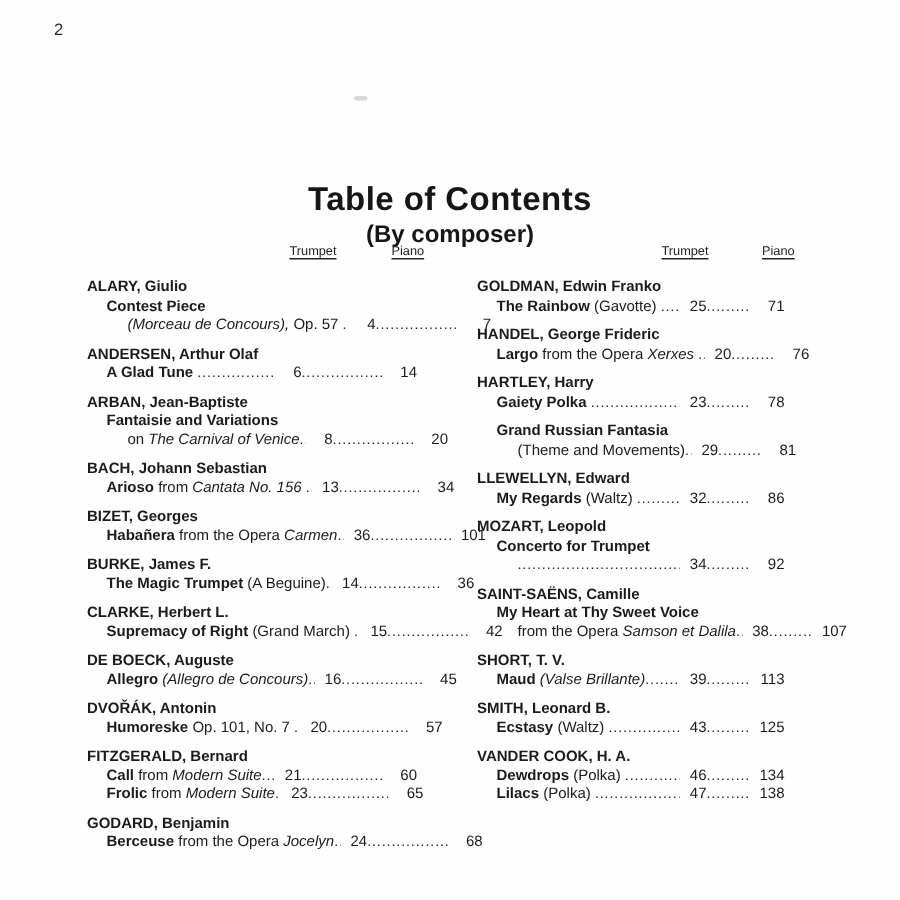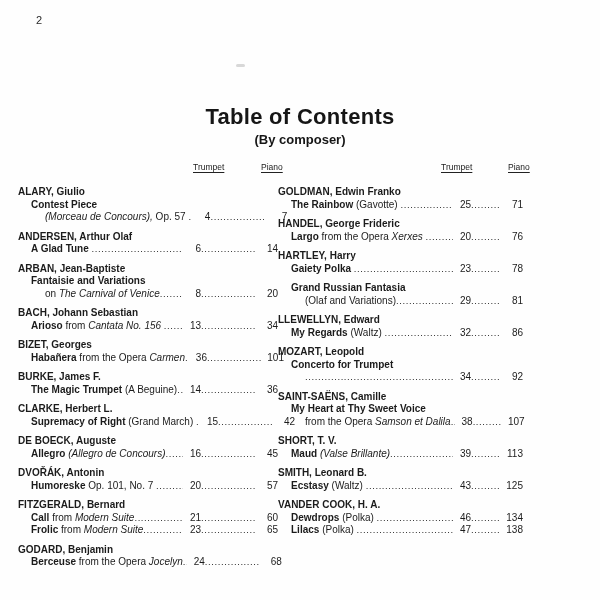--- a/index.html
+++ b/index.html
@@ -3,34 +3,34 @@
 <meta charset="utf-8">
 <style>
   html,body{margin:0;padding:0;background:#e8e8e8;}
   .page{
     position:relative;width:600px;height:600px;background:#fefefe;
     font-family:"Liberation Sans",sans-serif;color:#1b1b1b;overflow:hidden;
     box-sizing:border-box;
   }
   .page-number{position:absolute;left:36px;top:14px;font-size:11px;color:#2a2a2a;}
   .speck{position:absolute;left:236px;top:64px;width:9px;height:3px;background:#d8d8d8;border-radius:2px;}
-  .title-block{position:absolute;top:104px;left:0;width:100%;text-align:center;}
+  .title-block{position:absolute;top:120px;left:0;width:100%;text-align:center;}
   .title{font-size:22px;font-weight:700;letter-spacing:.3px;margin:0;color:#161616;}
-  .subtitle{font-size:13px;font-weight:700;margin-top:2px;color:#161616;}
+  .subtitle{font-size:16px;font-weight:700;margin-top:2px;color:#161616;}
   .columns{position:absolute;left:18px;top:158px;display:flex;}
   .col{box-sizing:border-box;}
   .col-left{width:260px;}
   .col-right{width:245px;}
   .col-headers{position:relative;height:16px;margin-bottom:12px;font-size:8.5px;color:#222;}
   .col-hdr{position:absolute;top:4px;text-decoration:underline;text-underline-offset:2px;}
   .col-left .hdr-trumpet{left:175px;}
   .col-left .hdr-piano{left:243px;}
   .col-right .hdr-trumpet{left:163px;}
   .col-right .hdr-piano{left:230px;}
-  .entry{margin-bottom:7px;}
+  .entry{margin-bottom:7px;margin-left:40px;}
   .composer{font-size:10px;font-weight:700;line-height:12.5px;white-space:nowrap;}
   .row{display:flex;align-items:baseline;font-size:10px;line-height:12.5px;}
   .ind1{padding-left:13px;align-items:center;}
   .ind2{padding-left:27px;}
   .sg{white-space:pre;}
   .sg.b{font-weight:700;}
   .sg.i{font-style:italic;}
   .leader{flex:1 1 auto;overflow:hidden;white-space:nowrap;font-size:9.5px;color:#222;letter-spacing:.6px;min-width:4px;}
   .leader::after{content:"..................................................................................................";}
   .num{text-align:right;white-space:nowrap;font-size:10px;color:#1b1b1b;}
@@ -237,21 +237,21 @@
               <span class="num tnum">23</span>
               <span class="leader l2"></span>
               <span class="num pnum">78</span>
             </div>
           </div>
           <div class="entry">
             <div class="row ind1">
               <span class="sg b">Grand Russian Fantasia</span>
             </div>
             <div class="row ind2">
-              <span class="sg r">(Olaf and Variations)</span>
+              <span class="sg r">(Theme and Movements)</span>
               <span class="leader"></span>
               <span class="num tnum">29</span>
               <span class="leader l2"></span>
               <span class="num pnum">81</span>
             </div>
           </div>
           <div class="entry">
             <div class="composer">LLEWELLYN, Edward</div>
             <div class="row ind1">
               <span class="sg b">My Regards </span>

